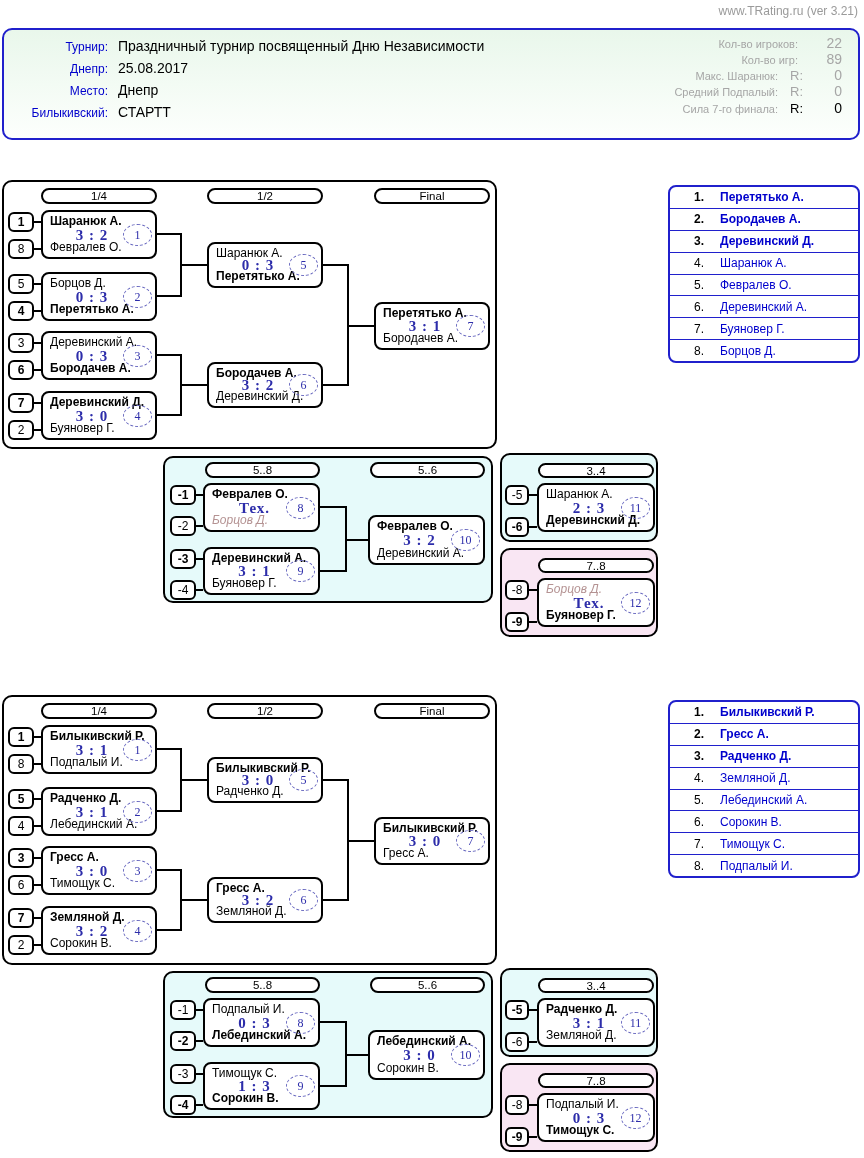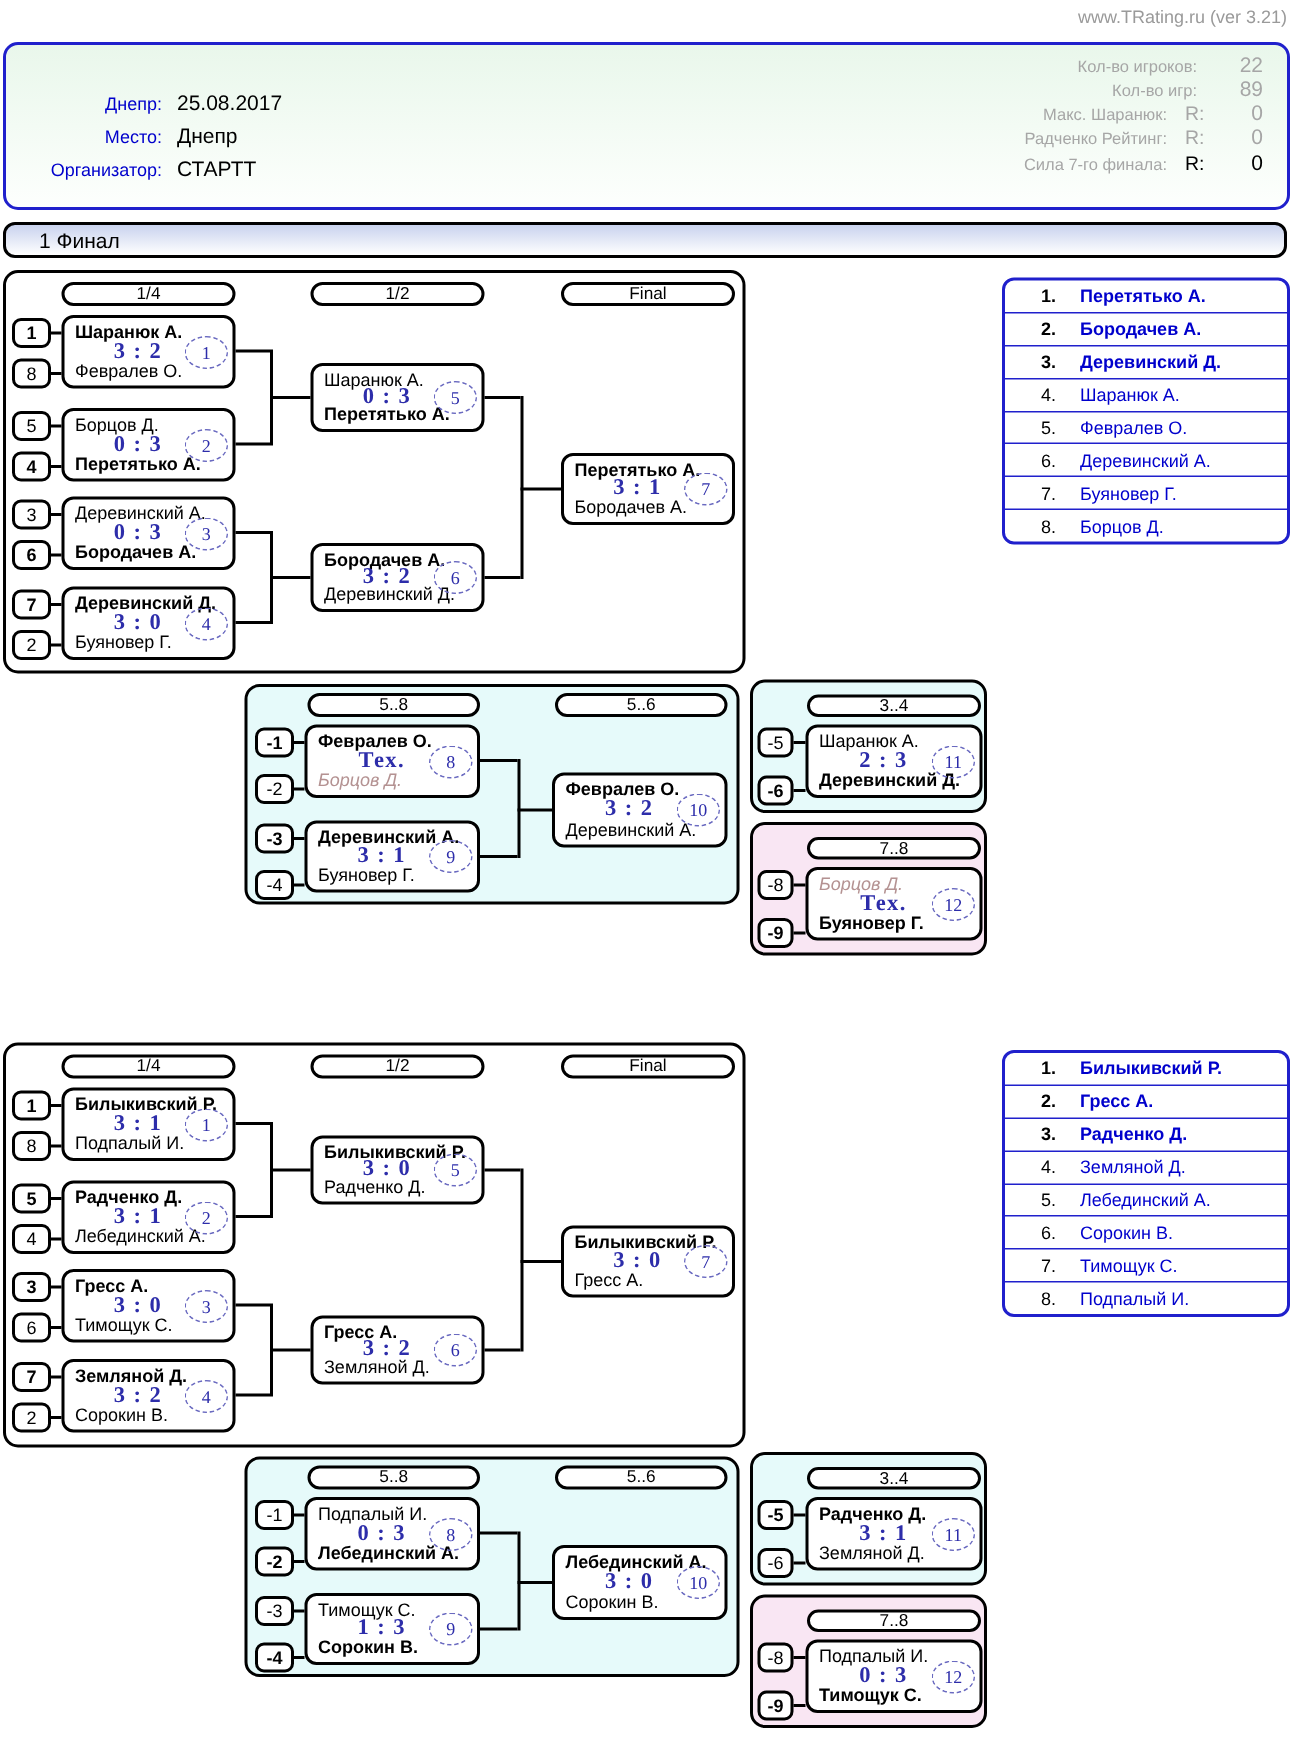--- a/index.html
+++ b/index.html
@@ -62,59 +62,62 @@
   .srow.w .srank,.srow.w .sname{font-weight:bold;}
 </style>
 </head>
 <body>
 
 <div id="page">
 
   <div class="site">www.TRating.ru (ver 3.21)</div>
 
   <div class="infobox">
+    <div class="ifield" style="top:8px">
+        <span class="iflabel">Турнир:</span>
+        <span class="ifvalue">Праздничный турнир посвященный Дню Независимости</span>
+      </div>
     <div class="ifield" style="top:30px">
         <span class="iflabel">Днепр:</span>
         <span class="ifvalue">25.08.2017</span>
       </div>
     <div class="ifield" style="top:52px">
         <span class="iflabel">Место:</span>
         <span class="ifvalue">Днепр</span>
       </div>
     <div class="ifield" style="top:74px">
-        <span class="iflabel">Организатор:</span>
+        <span class="iflabel">Билыкивский:</span>
         <span class="ifvalue">СТАРТТ</span>
       </div>
 
     <div class="istat" style="top:5px">
         <span class="istat-label">Кол-во игроков:</span>
         <span class="istat-val">22</span>
       </div>
     <div class="istat" style="top:21px">
         <span class="istat-label">Кол-во игр:</span>
         <span class="istat-val">89</span>
       </div>
     <div class="istat" style="top:37px">
         <span class="istat-label">Макс. Шаранюк:</span>
         <span class="istat-r">R:</span>
         <span class="istat-val" style="width:30px">0</span>
       </div>
     <div class="istat" style="top:53px">
-        <span class="istat-label">Радченко Рейтинг:</span>
+        <span class="istat-label">Средний Подпалый:</span>
         <span class="istat-r">R:</span>
         <span class="istat-val" style="width:30px">0</span>
       </div>
     <div class="istat strong" style="top:70px">
         <span class="istat-label">Сила 7-го финала:</span>
         <span class="istat-r">R:</span>
         <span class="istat-val" style="width:30px">0</span>
       </div>
   </div>
 
-  <div class="sechdr" style="top:148px">1 Финал</div>
 
   <div class="outer" style="left:2px;top:180px;width:495px;height:269px"></div>
   <div class="pill" style="left:41px;top:188px">1/4</div>
   <div class="pill" style="left:207px;top:188px">1/2</div>
   <div class="pill" style="left:374px;top:188px">Final</div>
 
   <div class="seed win" style="left:8px;top:212px">1</div>
   <div class="seed" style="left:8px;top:239px">8</div>
   <div class="seed" style="left:8px;top:274px">5</div>
   <div class="seed win" style="left:8px;top:301px">4</div>

